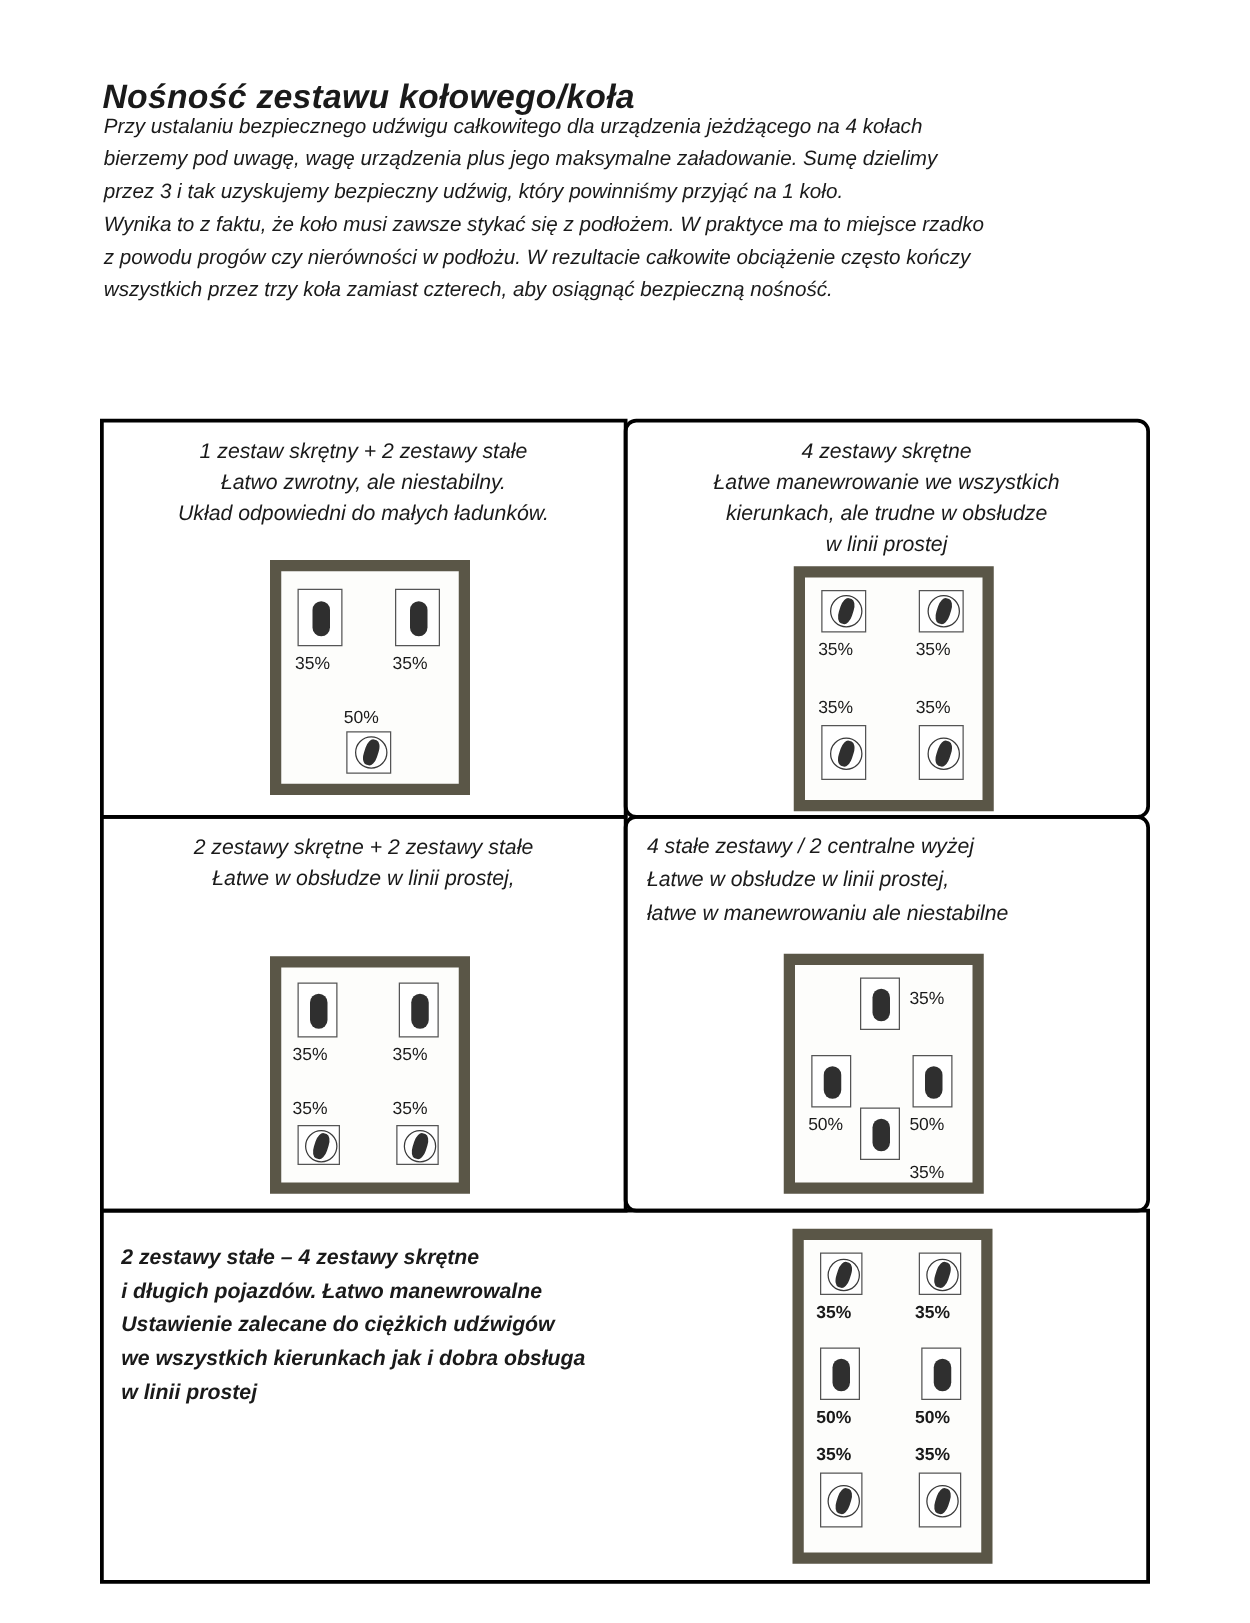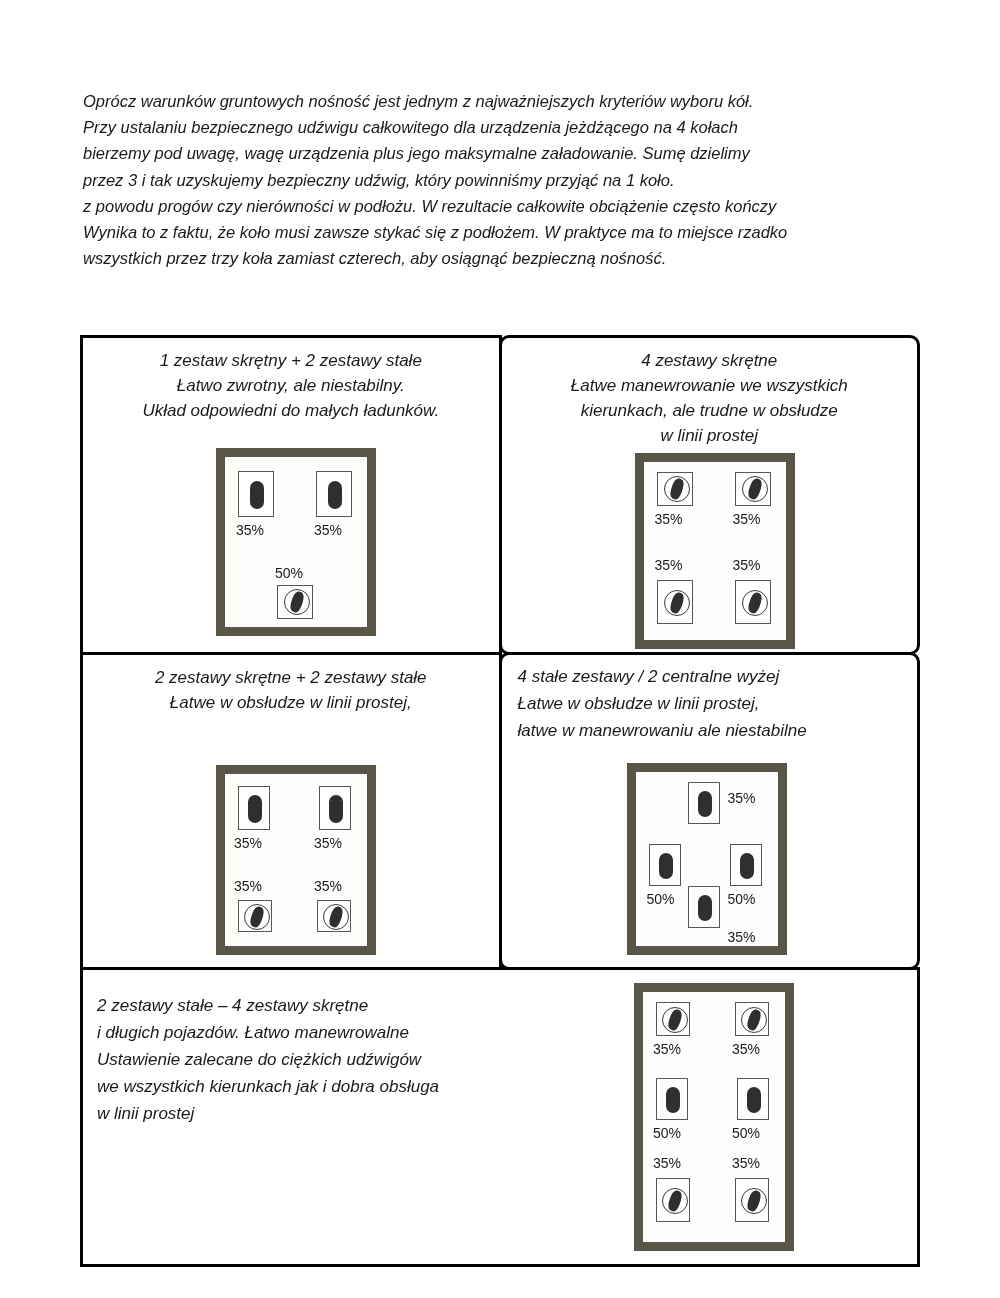--- a/index.html
+++ b/index.html
@@ -60,21 +60,21 @@
     border: 3px solid #000;
     box-sizing: border-box;
     position: relative;
   }
   .cell.half { width: 452px; }
   .cell.full { width: 840px; }
   .r1 .cell { height: 320px; }
   .r2 .cell { height: 318px; }
   .r3 .cell { height: 300px; }
   .r2 { margin-top: -3px; }
-  .r3 { margin-top: -3px; }
+  .r3 { margin-top: -3px; font-weight: bold; }
   .row .cell + .cell { margin-left: -3px; border-radius: 10px; }
 
   .caption {
     text-align: center;
     font-style: italic;
     font-size: 17px;
     line-height: 25px;
     padding-top: 10px;
     color: #1a1a1a;
   }
@@ -130,28 +130,28 @@
     color: #1a1a1a;
     font-family: "Liberation Sans", sans-serif;
     white-space: nowrap;
   }
 </style>
 </head>
 <body>
 
 <div class="page">
 
+  <h1 class="title">Nośność zestawu kołowego/koła</h1>
 
   <div class="intro">
-    <p>Oprócz warunków gruntowych nośność jest jednym z najważniejszych kryteriów wyboru kół.</p>
     <p>Przy ustalaniu bezpiecznego udźwigu całkowitego dla urządzenia jeżdżącego na 4 kołach</p>
     <p>bierzemy pod uwagę, wagę urządzenia plus jego maksymalne załadowanie. Sumę dzielimy</p>
     <p>przez 3 i tak uzyskujemy bezpieczny udźwig, który powinniśmy przyjąć na 1 koło.</p>
+    <p>Wynika to z faktu, że koło musi zawsze stykać się z podłożem. W praktyce ma to miejsce rzadko</p>
     <p>z powodu progów czy nierówności w podłożu. W rezultacie całkowite obciążenie często kończy</p>
-    <p>Wynika to z faktu, że koło musi zawsze stykać się z podłożem. W praktyce ma to miejsce rzadko</p>
     <p>wszystkich przez trzy koła zamiast czterech, aby osiągnąć bezpieczną nośność.</p>
   </div>
 
   <div class="grid">
 
     <div class="row r1">
 
       <div class="cell half">
         <div class="caption">
           <div>1 zestaw skrętny + 2 zestawy stałe</div>

